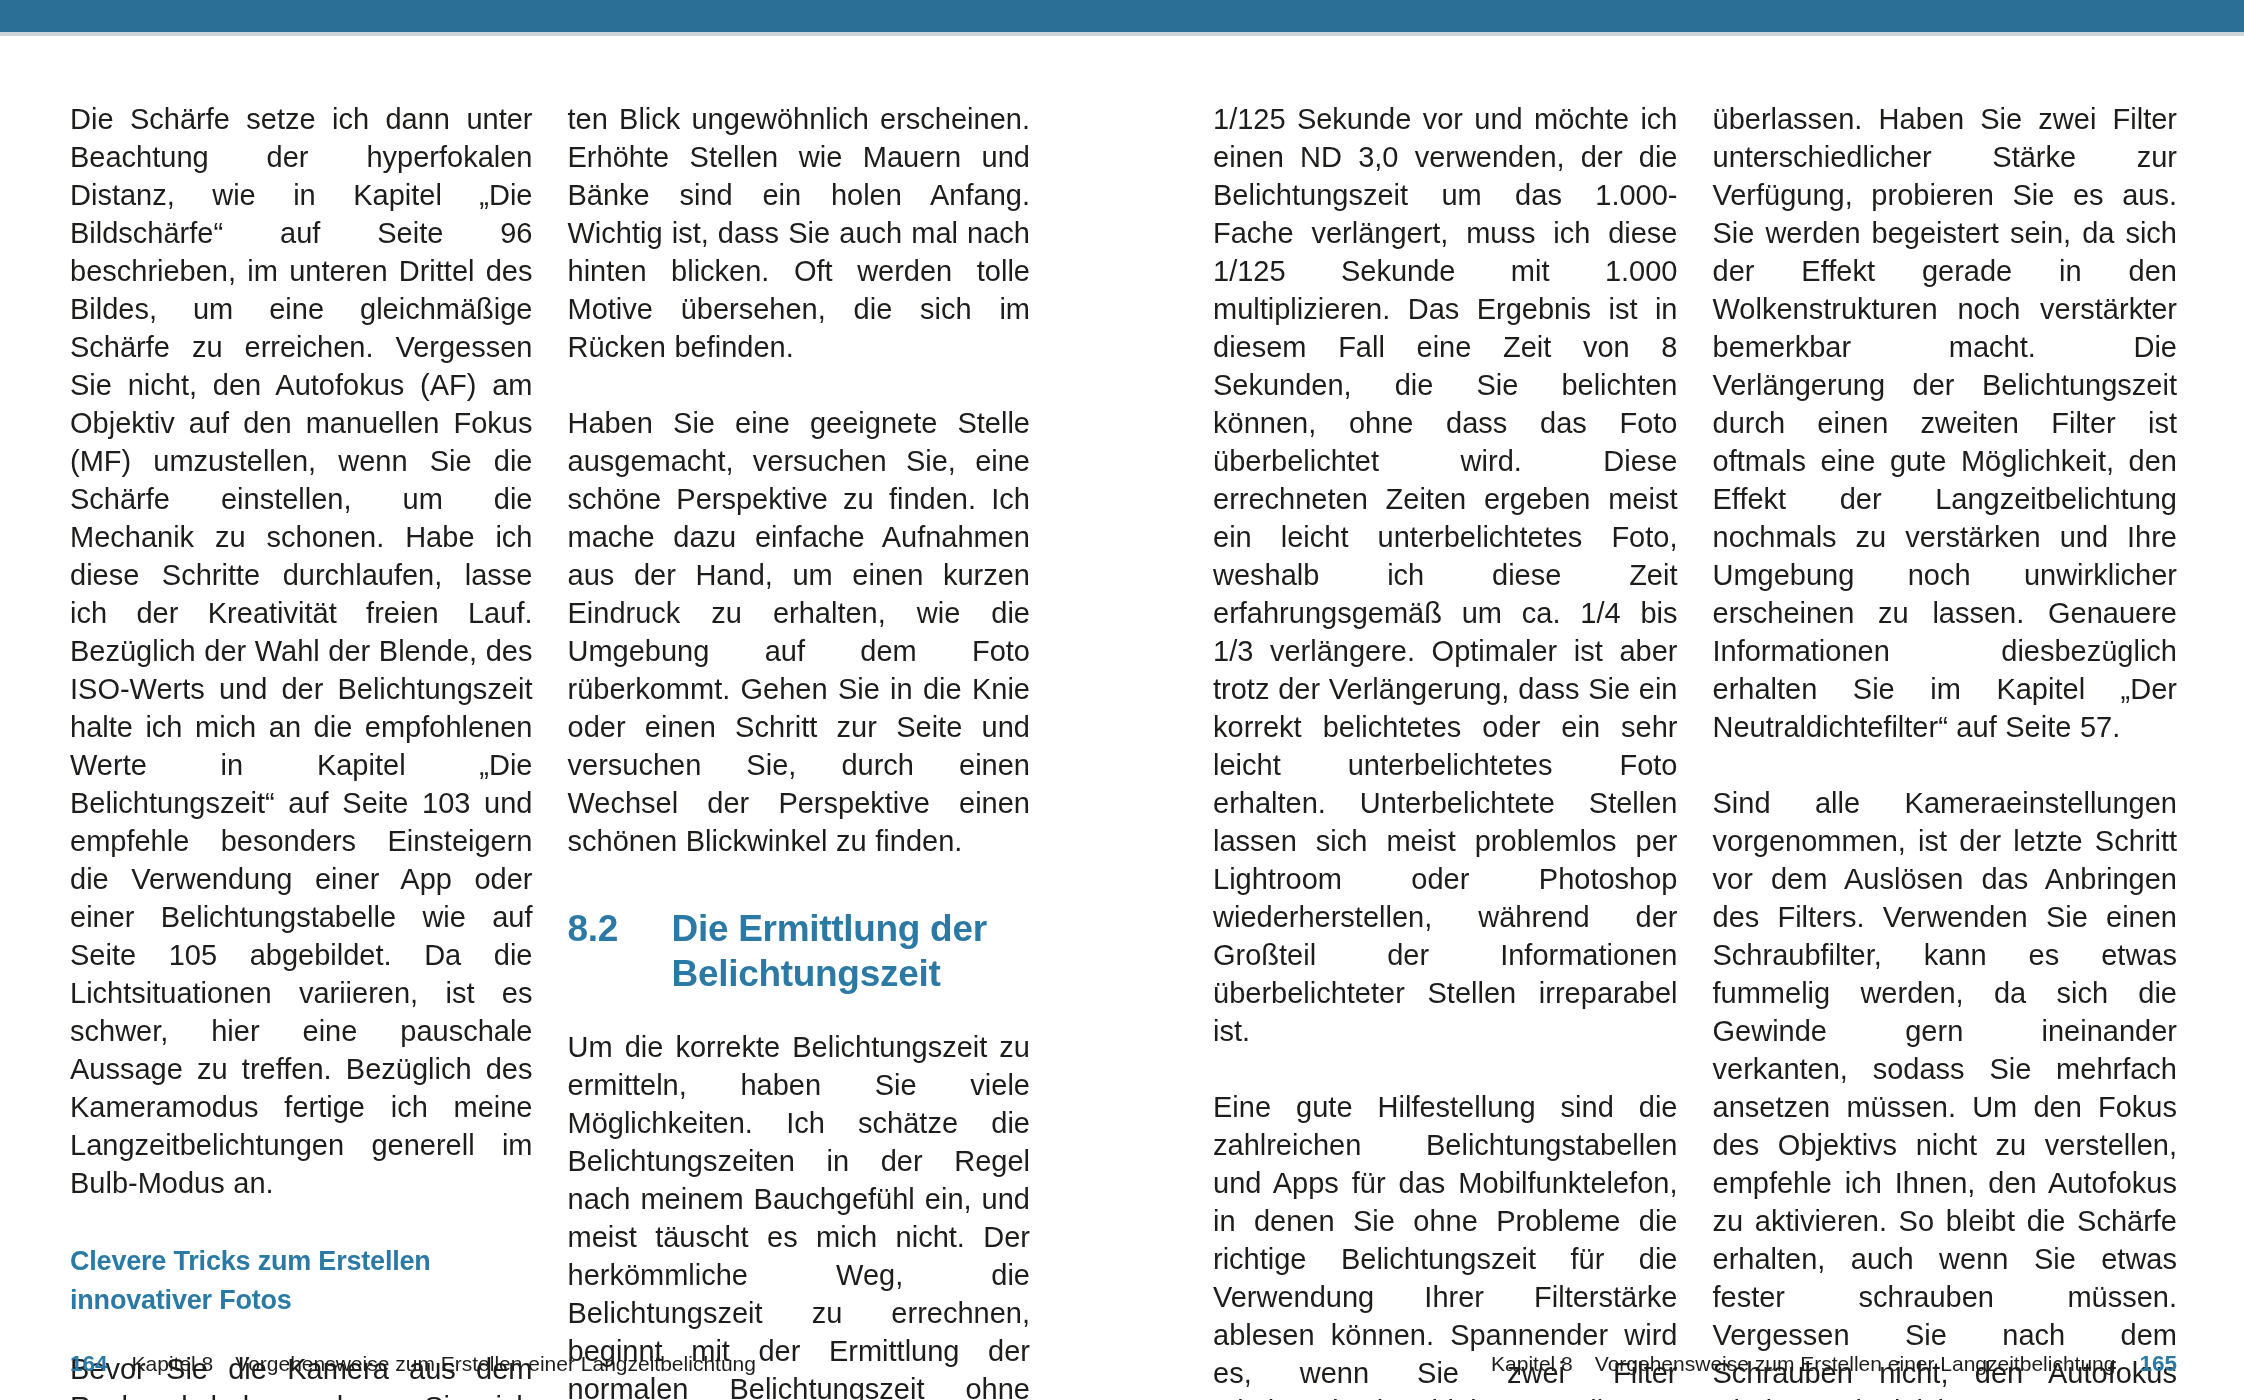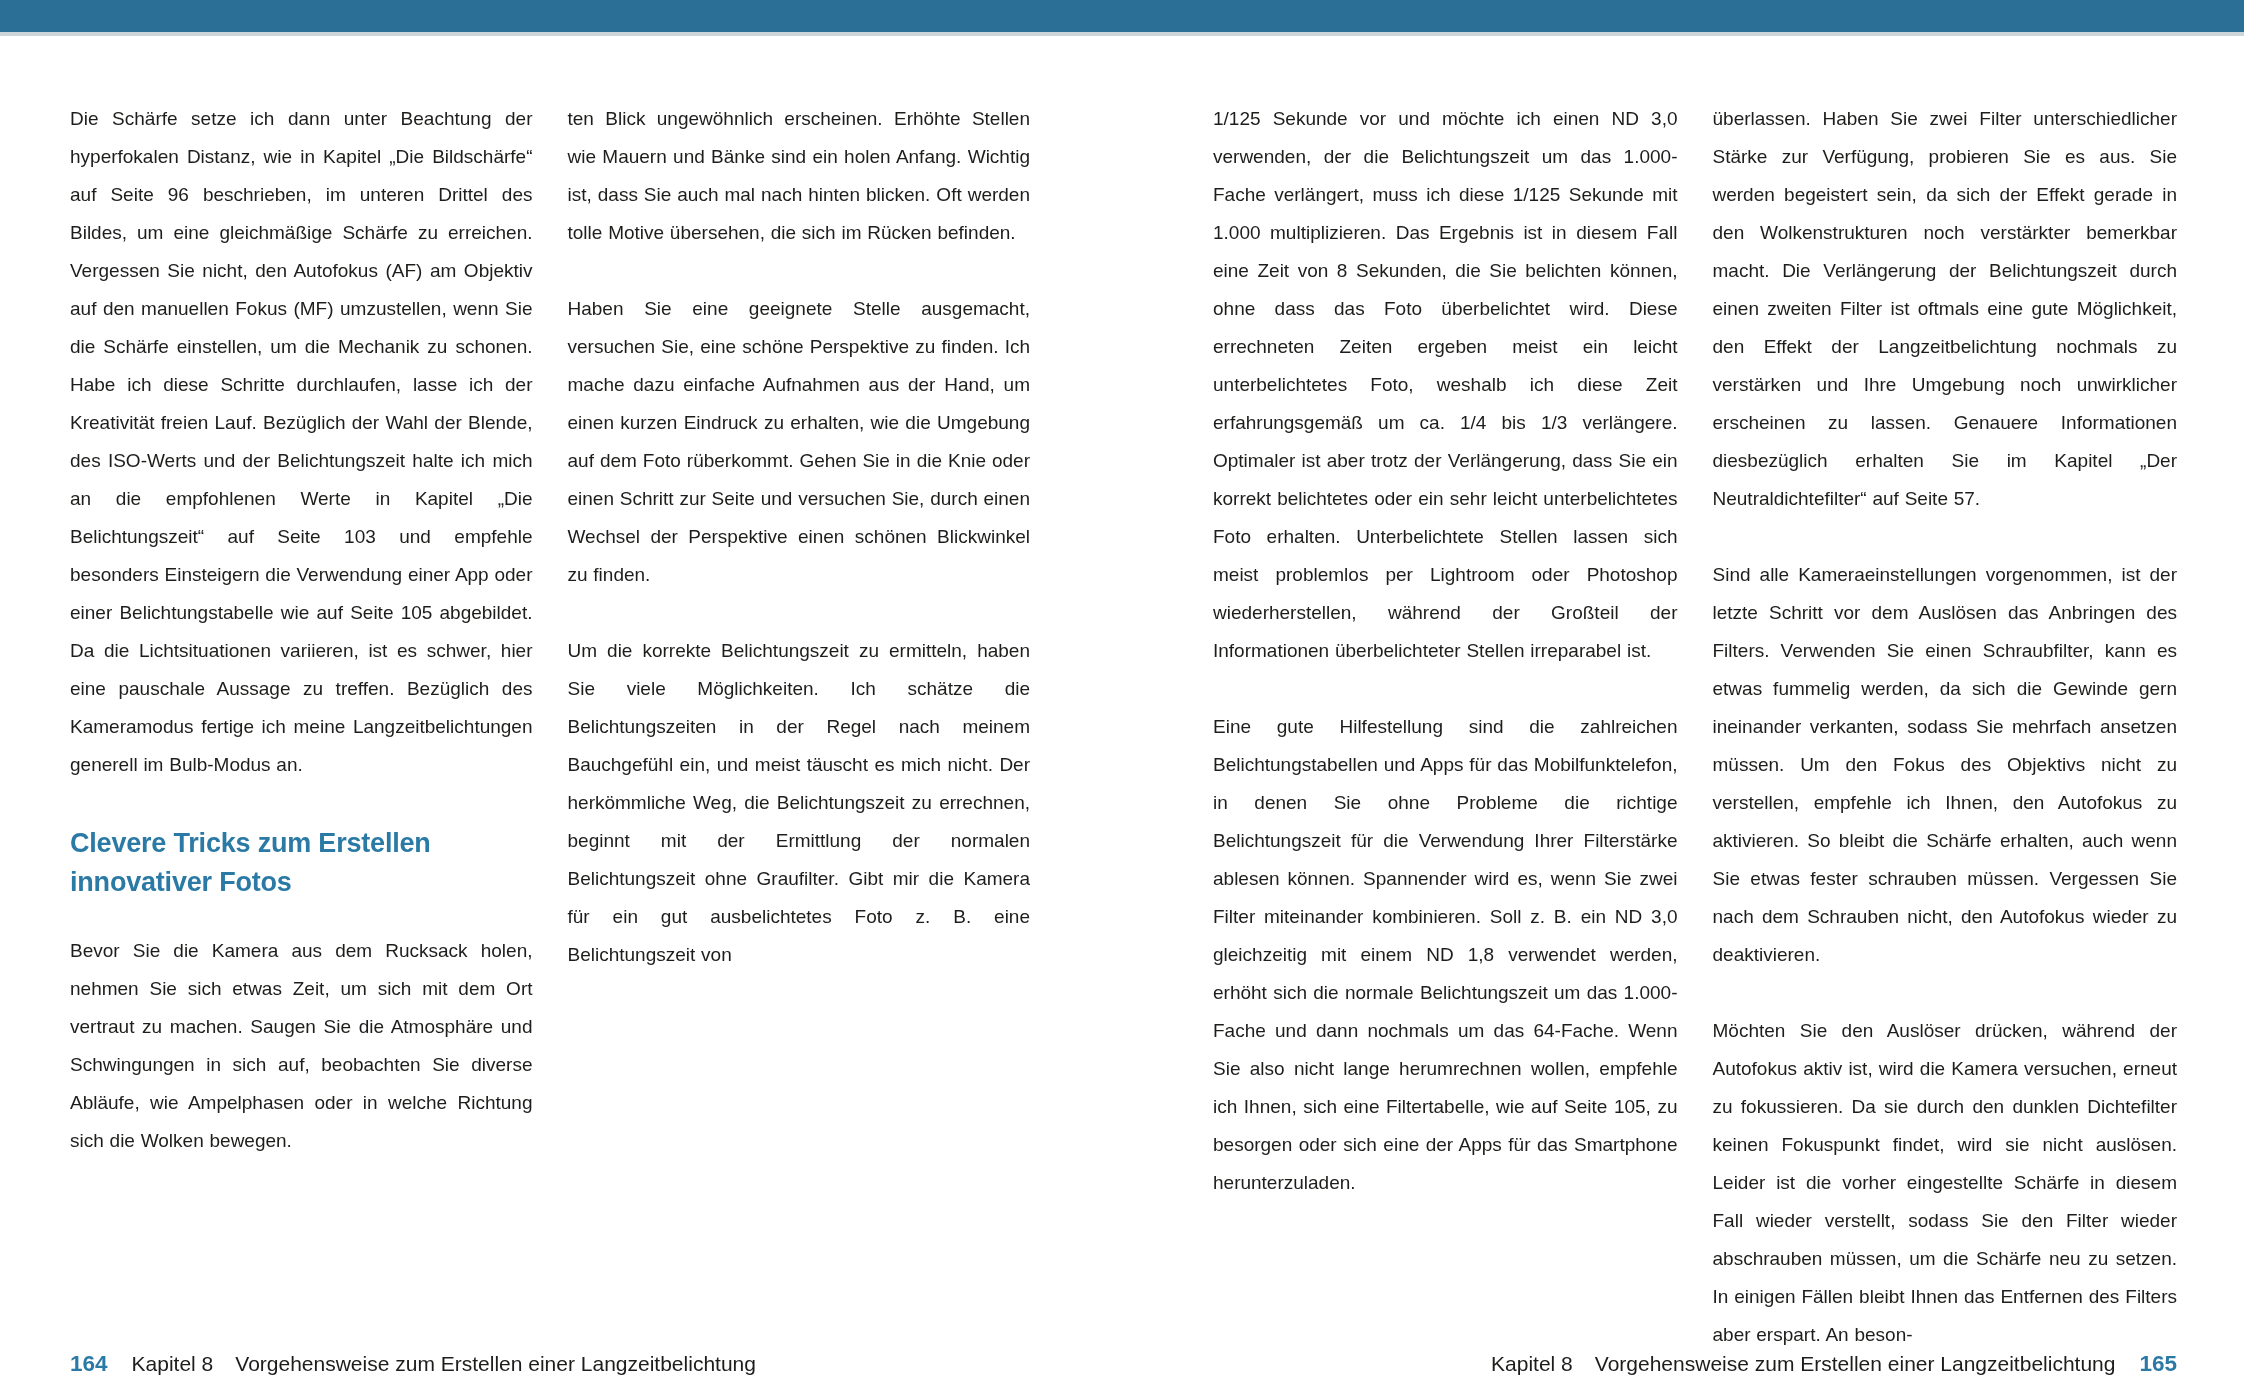--- a/index.html
+++ b/index.html
@@ -18,21 +18,21 @@
   }
   .topbar{height:32px;background:var(--topbar);}
   .topbar-rule{height:4px;background:#ccd5da;}
   .spread{display:flex;}
   .page{box-sizing:border-box;width:1122px;padding-top:64px;}
   .page-left{padding-left:70px;padding-right:92px;}
   .page-right{padding-left:91px;padding-right:67px;}
   .cols{display:flex;gap:35px;}
   .col{flex:1 1 0;min-width:0;}
   p.body{
-    font-size:19px;line-height:38px;
+    font-size:29px;line-height:38px;
     text-align:justify;
     margin:0 0 38px 0;
     hyphens:auto;-webkit-hyphens:auto;
     word-spacing:0.5px;
   }
   h3.subhead{
     color:var(--accent);
     font-size:27px;line-height:39px;font-weight:bold;
     margin:40px 0 30px 0;
     letter-spacing:-0.2px;
@@ -72,20 +72,24 @@
     <div class="cols">
       <div class="col">
         <p class="body">Die Schärfe setze ich dann unter Beachtung der hyperfokalen Distanz, wie in Kapitel „Die Bildschärfe“ auf Seite 96 beschrieben, im unteren Drittel des Bildes, um eine gleichmäßige Schärfe zu erreichen. Vergessen Sie nicht, den Autofokus (AF) am Objektiv auf den manuellen Fokus (MF) umzustellen, wenn Sie die Schärfe einstellen, um die Mechanik zu schonen. Habe ich diese Schritte durchlaufen, lasse ich der Kreativität freien Lauf. Bezüglich der Wahl der Blende, des ISO-Werts und der Belichtungszeit halte ich mich an die empfohlenen Werte in Kapitel „Die Belichtungszeit“ auf Seite 103 und empfehle besonders Einsteigern die Verwendung einer App oder einer Belichtungstabelle wie auf Seite 105 abgebildet. Da die Lichtsituationen variieren, ist es schwer, hier eine pauschale Aussage zu treffen. Bezüglich des Kameramodus fertige ich meine Langzeitbelichtungen generell im Bulb-Modus an.</p>
         <h3 class="subhead">Clevere Tricks zum Erstellen innovativer Fotos</h3>
         <p class="body">Bevor Sie die Kamera aus dem Rucksack holen, nehmen Sie sich etwas Zeit, um sich mit dem Ort vertraut zu machen. Saugen Sie die Atmosphäre und Schwingungen in sich auf, beobachten Sie diverse Abläufe, wie Ampelphasen oder in welche Richtung sich die Wolken bewegen.</p>
 
       </div>
       <div class="col">
         <p class="body">ten Blick ungewöhnlich erscheinen. Erhöhte Stellen wie Mauern und Bänke sind ein holen Anfang. Wichtig ist, dass Sie auch mal nach hinten blicken. Oft werden tolle Motive übersehen, die sich im Rücken befinden.</p>
         <p class="body">Haben Sie eine geeignete Stelle ausgemacht, versuchen Sie, eine schöne Perspektive zu finden. Ich mache dazu einfache Aufnahmen aus der Hand, um einen kurzen Eindruck zu erhalten, wie die Umgebung auf dem Foto rüberkommt. Gehen Sie in die Knie oder einen Schritt zur Seite und versuchen Sie, durch einen Wechsel der Perspektive einen schönen Blickwinkel zu finden.</p>
+        <div class="section-head">
+          <span class="num">8.2</span>
+          <span class="ttl">Die Ermittlung der Belichtungszeit</span>
+        </div>
         <p class="body">Um die korrekte Belichtungszeit zu ermitteln, haben Sie viele Möglichkeiten. Ich schätze die Belichtungszeiten in der Regel nach meinem Bauchgefühl ein, und meist täuscht es mich nicht. Der herkömmliche Weg, die Belichtungszeit zu errechnen, beginnt mit der Ermittlung der normalen Belichtungszeit ohne Graufilter. Gibt mir die Kamera für ein gut ausbelichtetes Foto z. B. eine Belichtungszeit von</p>
       </div>
     </div>
   </div>
 
   <div class="page page-right">
     <div class="cols">
       <div class="col">
         <p class="body">1/125 Sekunde vor und möchte ich einen ND 3,0 verwenden, der die Belichtungszeit um das 1.000-Fache verlängert, muss ich diese 1/125 Sekunde mit 1.000 multiplizieren. Das Ergebnis ist in diesem Fall eine Zeit von 8 Sekunden, die Sie belichten können, ohne dass das Foto überbelichtet wird. Diese errechneten Zeiten ergeben meist ein leicht unterbelichtetes Foto, weshalb ich diese Zeit erfahrungsgemäß um ca. 1/4 bis 1/3 verlängere. Optimaler ist aber trotz der Verlängerung, dass Sie ein korrekt belichtetes oder ein sehr leicht unterbelichtetes Foto erhalten. Unterbelichtete Stellen lassen sich meist problemlos per Lightroom oder Photoshop wiederherstellen, während der Großteil der Informationen überbelichteter Stellen irreparabel ist.</p>
         <p class="body">Eine gute Hilfestellung sind die zahlreichen Belichtungstabellen und Apps für das Mobilfunktelefon, in denen Sie ohne Probleme die richtige Belichtungszeit für die Verwendung Ihrer Filterstärke ablesen können. Spannender wird es, wenn Sie zwei Filter miteinander kombinieren. Soll z. B. ein ND 3,0 gleichzeitig mit einem ND 1,8 verwendet werden, erhöht sich die normale Belichtungszeit um das 1.000-Fache und dann nochmals um das 64-Fache. Wenn Sie also nicht lange herumrechnen wollen, empfehle ich Ihnen, sich eine Filtertabelle, wie auf Seite 105, zu besorgen oder sich eine der Apps für das Smartphone herunterzuladen.</p>

